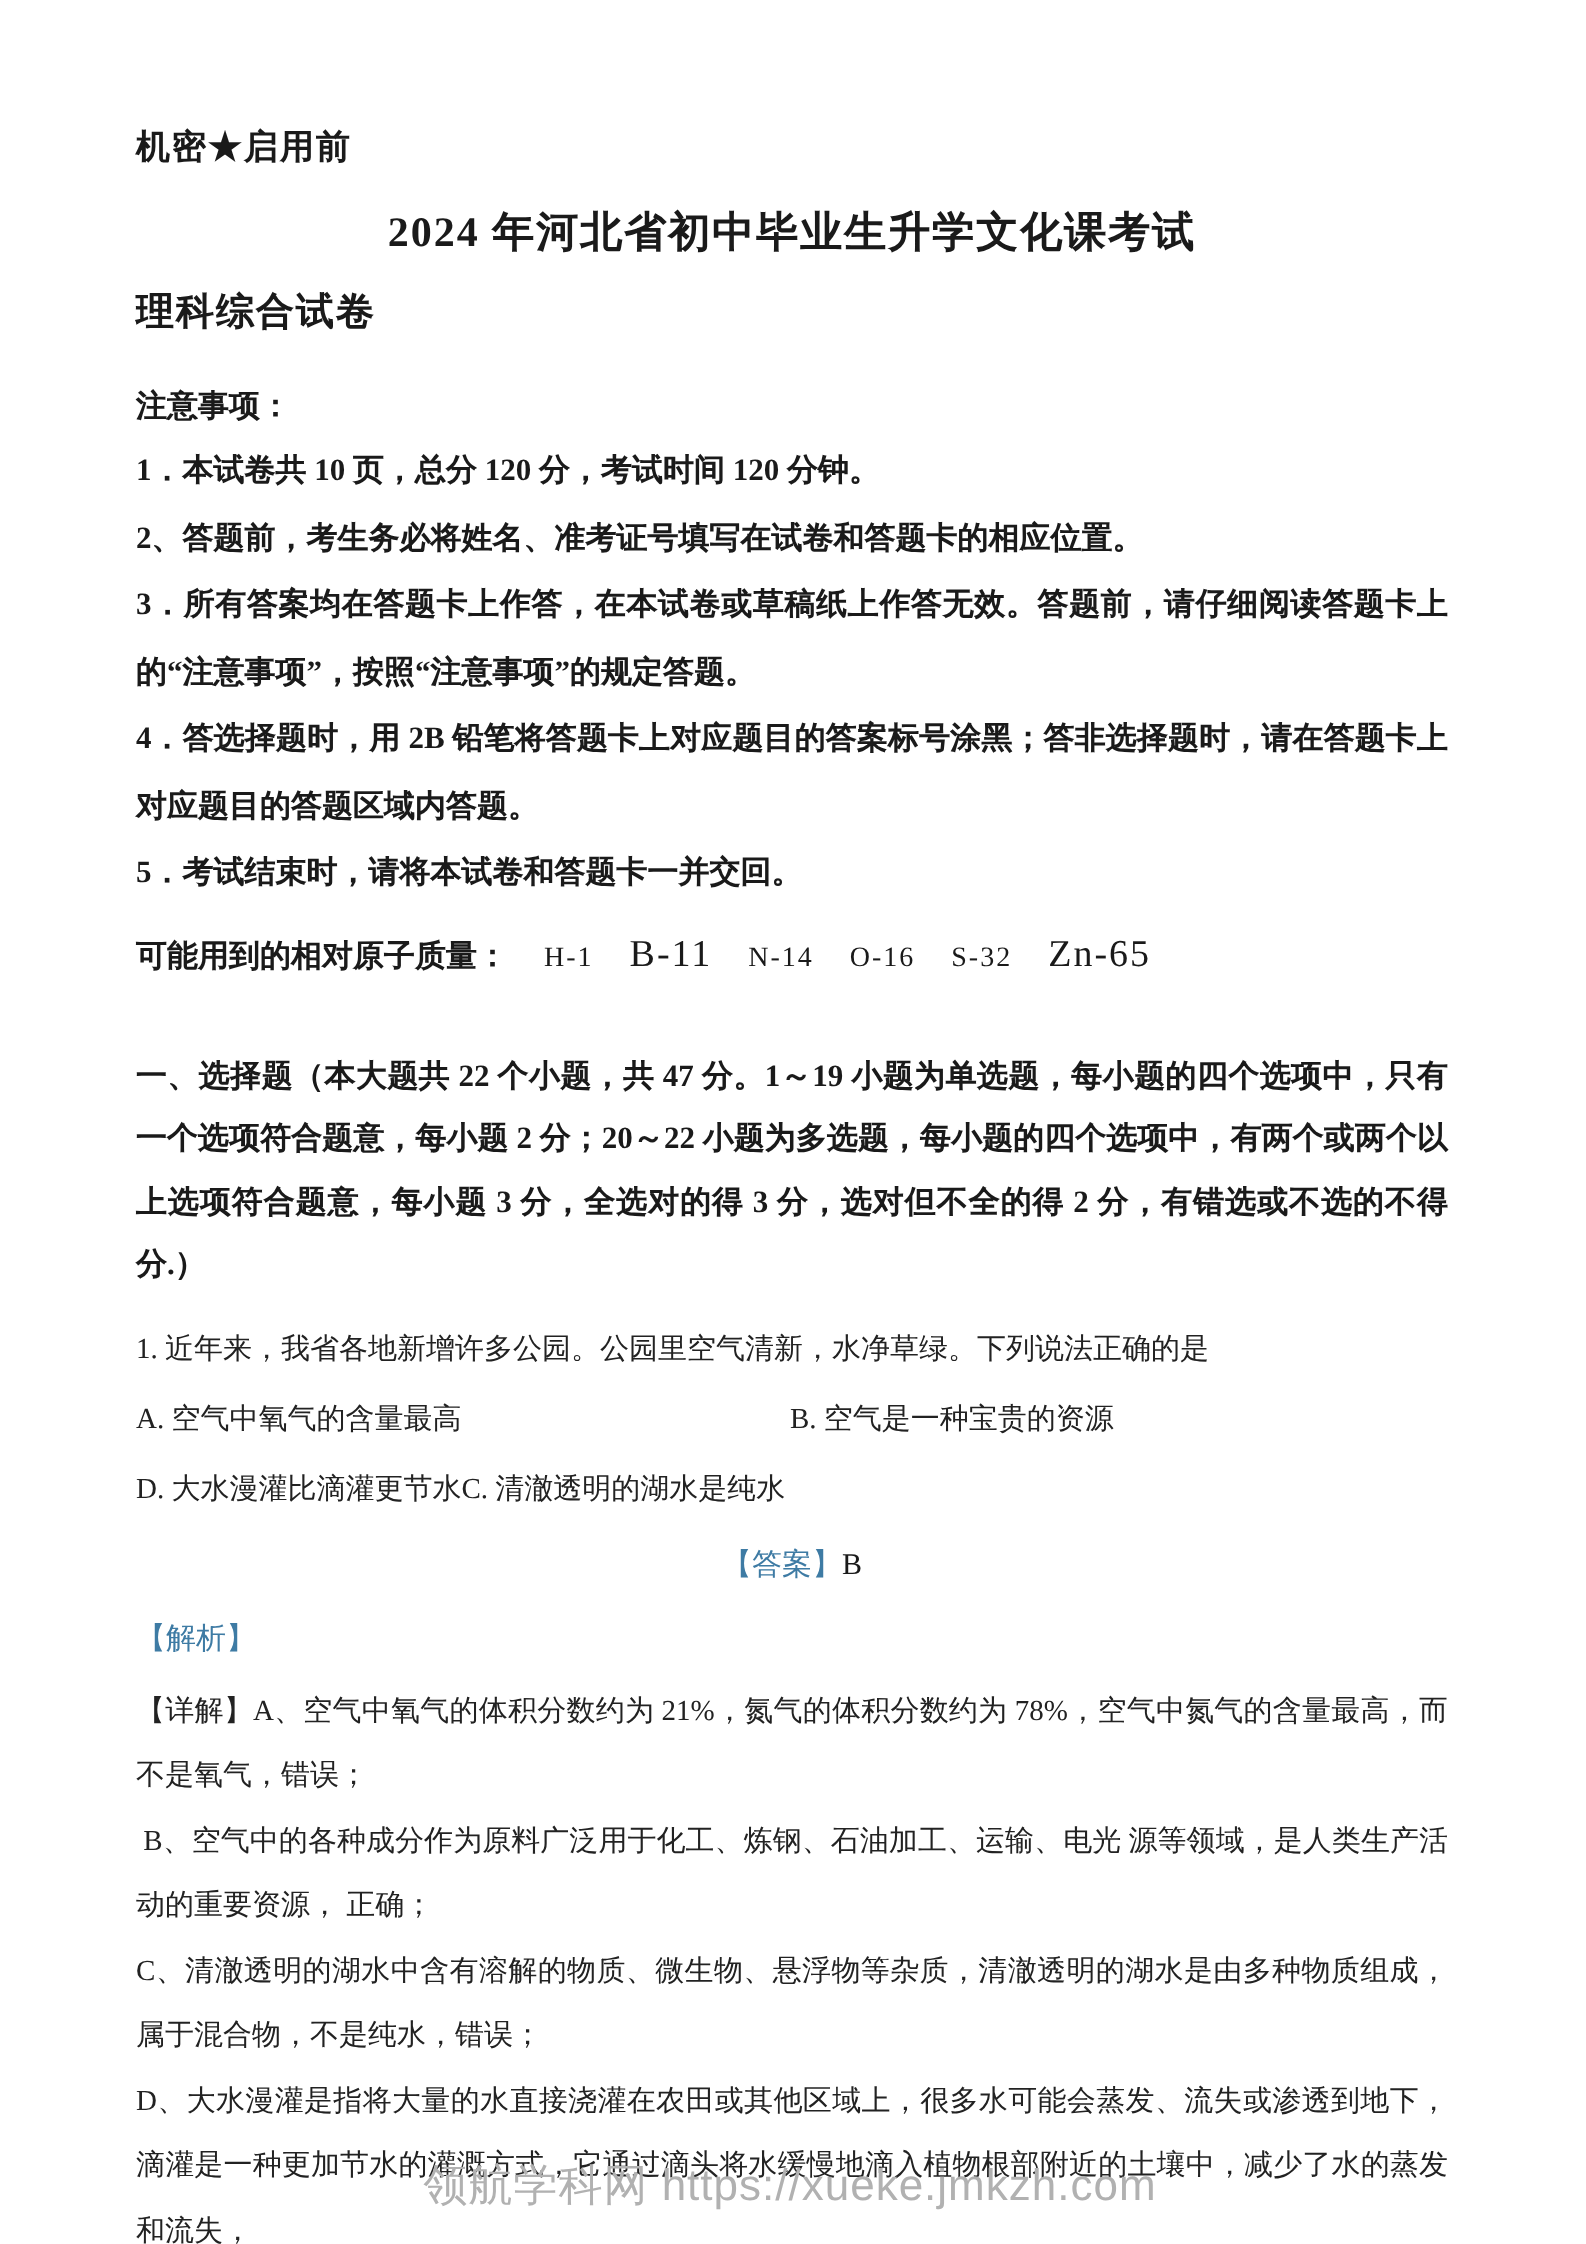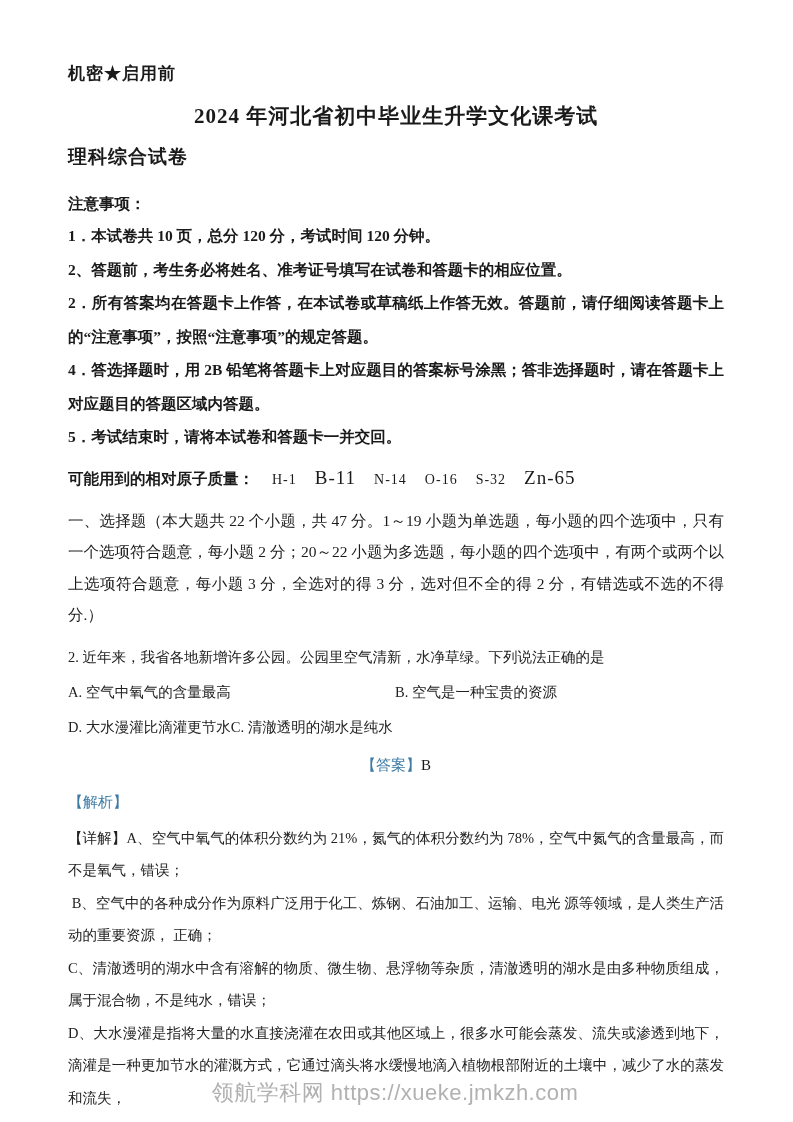--- a/index.html
+++ b/index.html
@@ -53,22 +53,22 @@
   }
   .atomic-label {
     font-size: 15.5px; font-weight: bold;
   }
   .mass {
     font-size: 14px; font-weight: normal;
     margin-left: 18px; letter-spacing: 1px; font-family: Liberation Serif, serif;
   }
   .mass-lg { font-size: 19px; }
   .section-heading {
-    font-size: 15.5px; font-weight: normal;
-    margin: 10px 0 0 0;
+    font-size: 15.5px; font-weight: bold;
+    margin: 28px 0 0 0;
     line-height: 31.5px;
     text-align: justify;
   }
   .q-stem {
     font-size: 14.5px; font-weight: normal;
     margin: 15px 0 0 0;
     line-height: 22px;
     color: #222;
   }
   .options-row {
@@ -112,33 +112,33 @@
 
   <p class="confidential">机密★启用前</p>
 
   <h1 class="title-1">2024 年河北省初中毕业生升学文化课考试</h1>
   <h2 class="title-2">理科综合试卷</h2>
 
   <div class="notices">
     <p class="notices-heading">注意事项：</p>
     <p class="notice-item">1．本试卷共 10 页，总分 120 分，考试时间 120 分钟。</p>
     <p class="notice-item">2、答题前，考生务必将姓名、准考证号填写在试卷和答题卡的相应位置。</p>
-    <p class="notice-item">2．所有答案均在答题卡上作答，在本试卷或草稿纸上作答无效。答题前，请仔细阅读答题卡上的“注意事项”，按照“注意事项”的规定答题。</p>
+    <p class="notice-item">3．所有答案均在答题卡上作答，在本试卷或草稿纸上作答无效。答题前，请仔细阅读答题卡上的“注意事项”，按照“注意事项”的规定答题。</p>
     <p class="notice-item">4．答选择题时，用 2B 铅笔将答题卡上对应题目的答案标号涂黑；答非选择题时，请在答题卡上对应题目的答题区域内答题。</p>
     <p class="notice-item">5．考试结束时，请将本试卷和答题卡一并交回。</p>
   </div>
 
   <div class="atomic-line">
     <span class="atomic-label">可能用到的相对原子质量：</span><span class="mass">H-1</span><span class="mass mass-lg">B-11</span><span class="mass">N-14</span><span class="mass">O-16</span><span class="mass">S-32</span><span class="mass mass-lg">Zn-65</span>
   </div>
 
   <p class="section-heading">一、选择题（本大题共 22 个小题，共 47 分。1～19 小题为单选题，每小题的四个选项中，只有一个选项符合题意，每小题 2 分；20～22 小题为多选题，每小题的四个选项中，有两个或两个以上选项符合题意，每小题 3 分，全选对的得 3 分，选对但不全的得 2 分，有错选或不选的不得分.）</p>
 
   <div>
-    <p class="q-stem">2. 近年来，我省各地新增许多公园。公园里空气清新，水净草绿。下列说法正确的是</p>
+    <p class="q-stem">1. 近年来，我省各地新增许多公园。公园里空气清新，水净草绿。下列说法正确的是</p>
 
     <div class="options-row">
       <span class="option option-left">A. 空气中氧气的含量最高</span>
       <span class="option">B. 空气是一种宝贵的资源</span>
     </div>
     <div class="options-row">
       <span class="option">D. 大水漫灌比滴灌更节水</span>
       <span class="option option-left">C. 清澈透明的湖水是纯水</span>
     </div>
 

